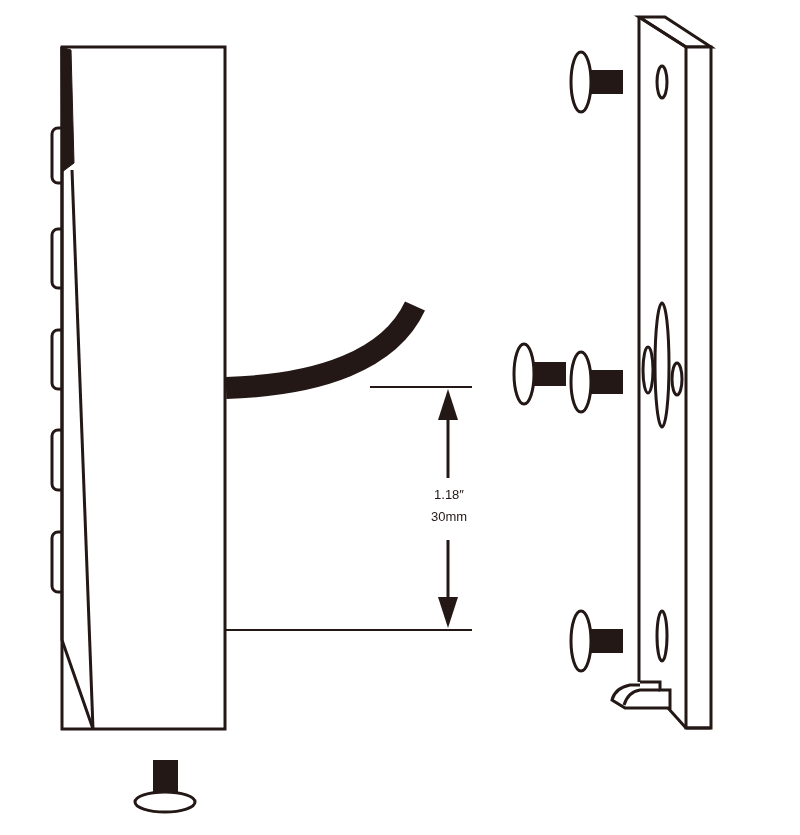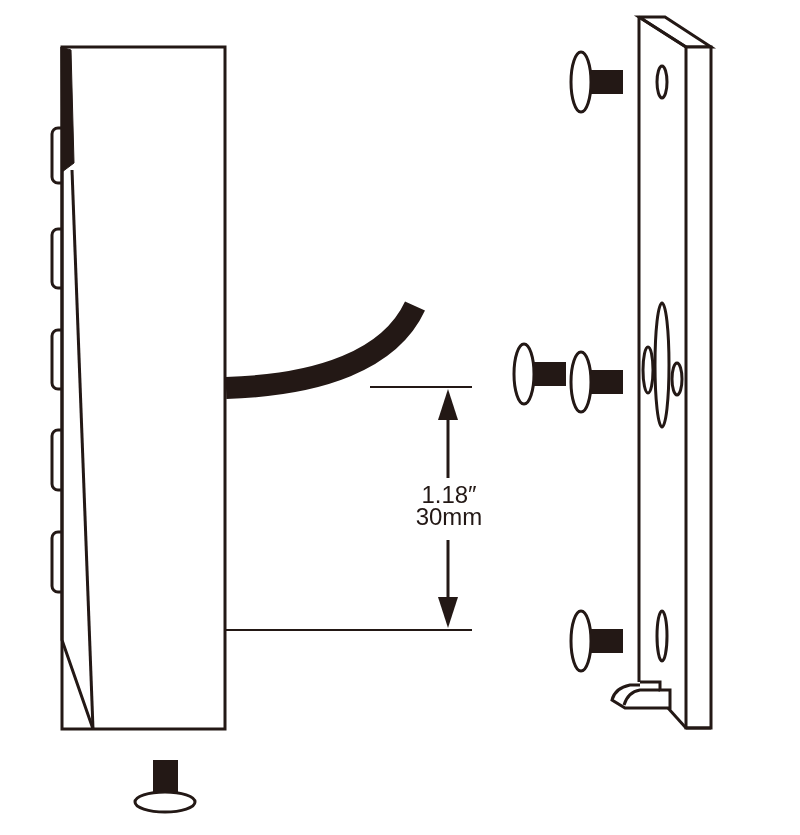--- a/index.html
+++ b/index.html
@@ -1,21 +1,21 @@
 <!DOCTYPE html>
 <html><head>
   <meta charset="utf-8">
   <style>
     html, body { margin: 0; padding: 0; background: #ffffff; }
     body { width: 800px; height: 835px; position: relative; overflow: hidden; }
     svg { position: absolute; left: 0; top: 0; }
     .dim-label {
       position: absolute;
       font-family: "Liberation Sans", sans-serif;
-      font-size: 24px;
+      font-size: 13px;
       color: #231815;
       text-align: center;
       line-height: 22px;
       background: #ffffff;
     }
   </style>
 </head>
 <body>
 
 <svg width="800" height="835" viewBox="0 0 800 835" xmlns="http://www.w3.org/2000/svg">

